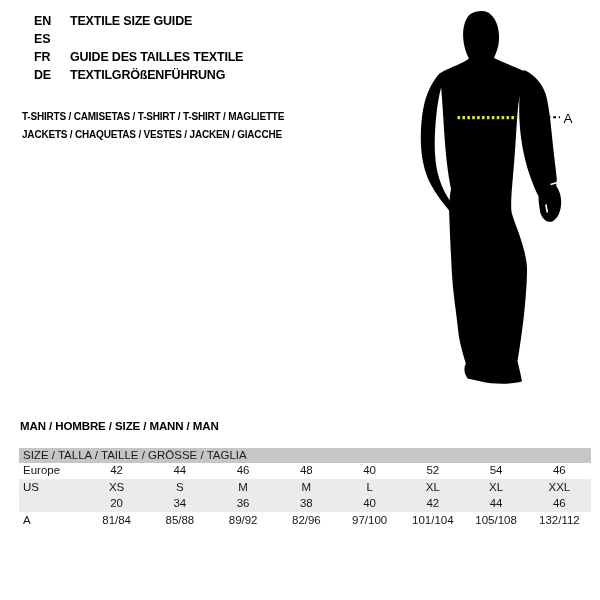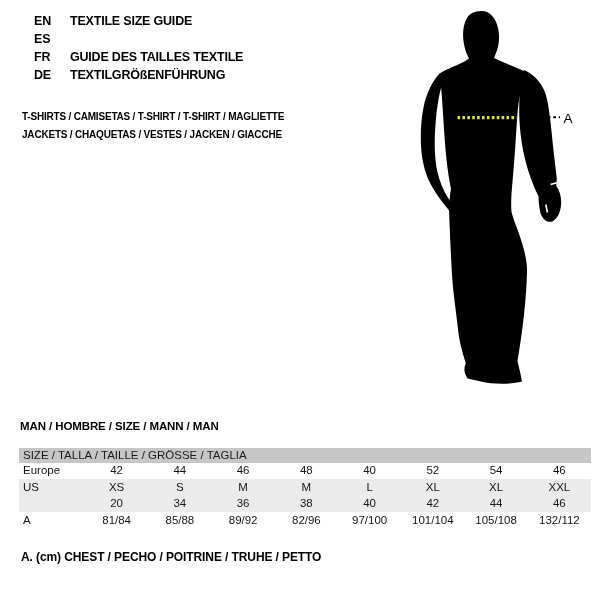--- a/index.html
+++ b/index.html
@@ -185,15 +185,14 @@
         <td>89/92</td>
         <td>82/96</td>
         <td>97/100</td>
         <td>101/104</td>
         <td>105/108</td>
         <td>132/112</td>
       </tr>
     </tbody>
   </table>
 
-  <div class="footnote">A. (cm) CHEST / PECHO / POITRINE / TRUHE / PETTO</div>
 
 </div>
 
 </body></html>

